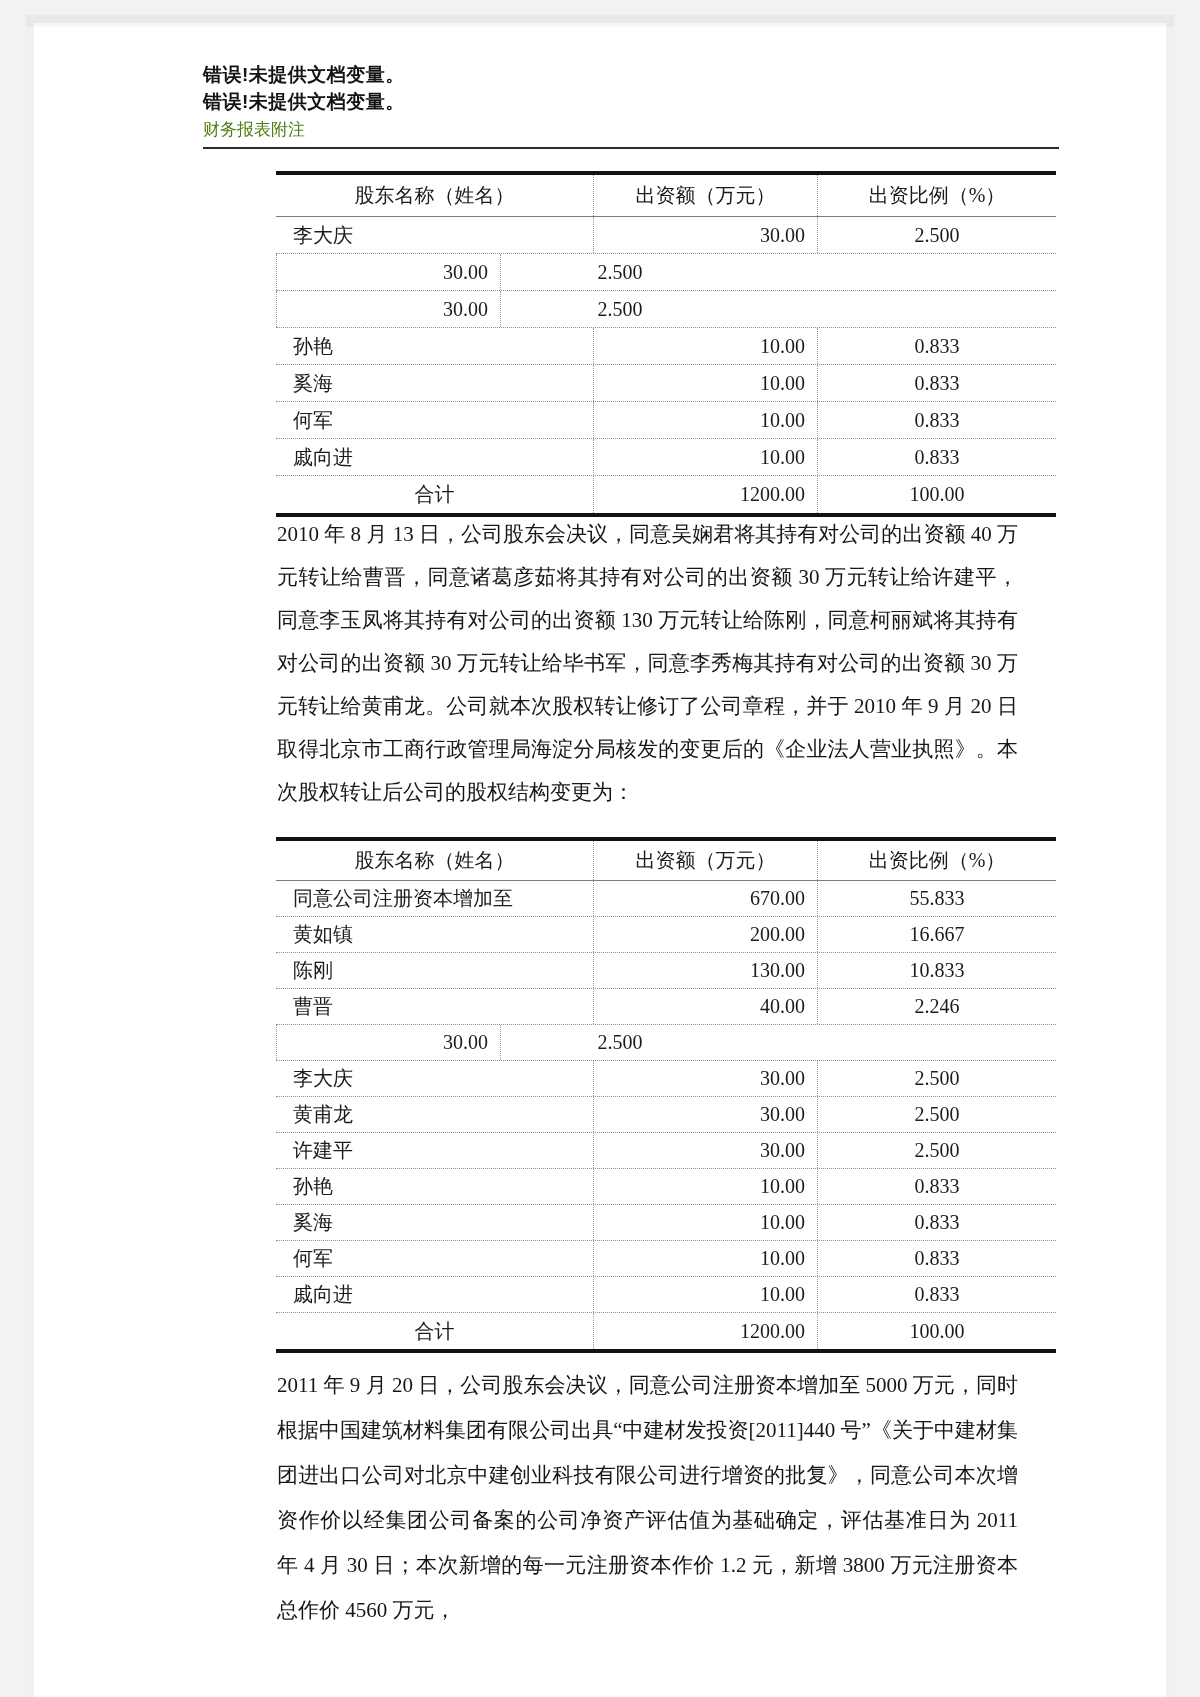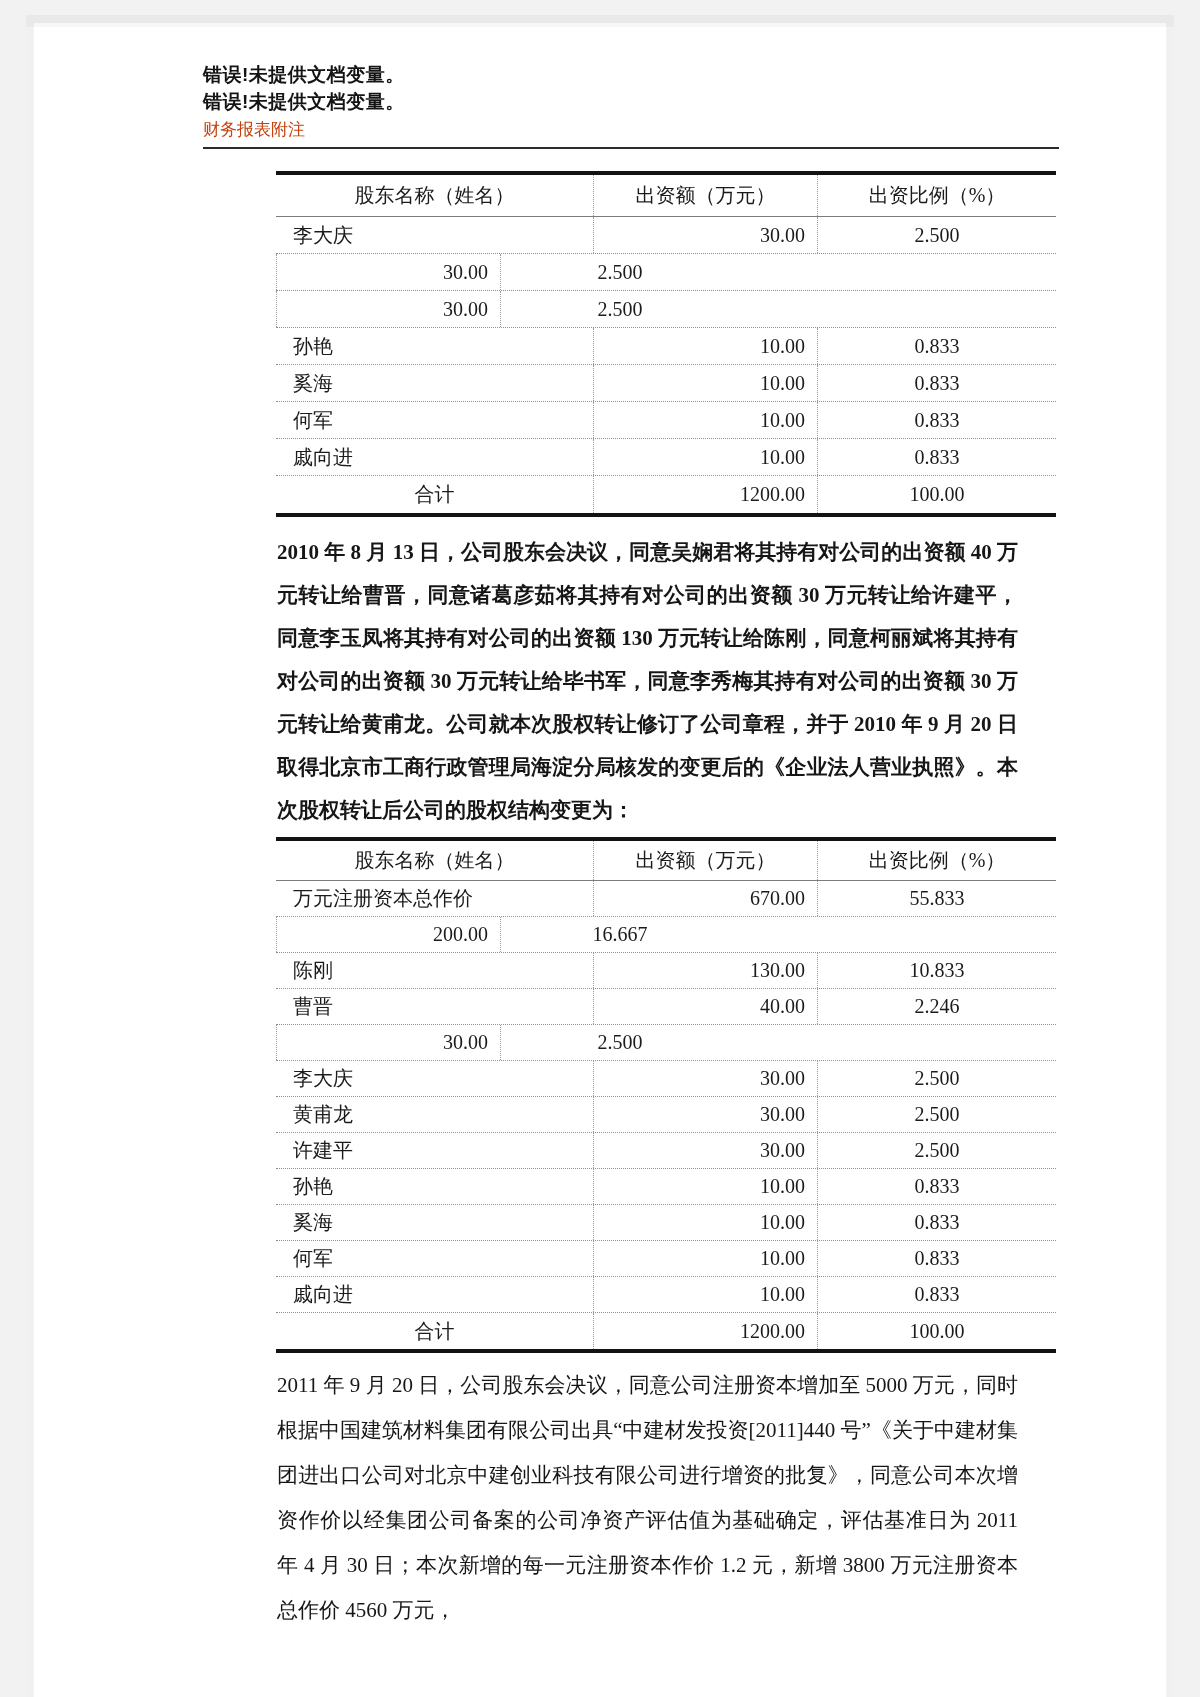--- a/index.html
+++ b/index.html
@@ -23,21 +23,21 @@
     font-size: 19px;
     line-height: 27px;
     color: #141414;
     letter-spacing: 0.5px;
   }
   .sec-title {
     font-family: "Liberation Serif", "DejaVu Serif", serif;
     font-size: 17px;
     line-height: 26px;
     margin-top: 2px;
-    color: #c2410c;
+    color: #4d7c0f;
   }
   .hdr-rule {
     position: absolute;
     left: 177px; top: 132px;
     width: 856px; height: 2px;
     background: #2b2b2b;
   }
 
   
   .tbl {
@@ -69,21 +69,21 @@
   .para {
     position: absolute;
     left: 251px;
     width: 741px;
     font-family: "Liberation Serif", "DejaVu Serif", serif;
     font-size: 21px;
     line-height: 43px;
     text-align: justify;
     color: #161616;
   }
-  #para-0 { top: 516px; font-weight: bold; }
+  #para-0 { top: 498px; }
   #para-1 { top: 1348px; line-height: 45px; }
 </style>
 </head>
 <body>
 
 <div class="page">
 
   <div class="hdr">
     <div class="err-line">错误!未提供文档变量。</div>
     <div class="err-line">错误!未提供文档变量。</div>
@@ -139,25 +139,26 @@
 
   <p class="para" id="para-0">2010 年 8 月 13 日，公司股东会决议，同意吴娴君将其持有对公司的出资额 40 万元转让给曹晋，同意诸葛彦茹将其持有对公司的出资额 30 万元转让给许建平，同意李玉凤将其持有对公司的出资额 130 万元转让给陈刚，同意柯丽斌将其持有对公司的出资额 30 万元转让给毕书军，同意李秀梅其持有对公司的出资额 30 万元转让给黄甫龙。公司就本次股权转让修订了公司章程，并于 2010 年 9 月 20 日取得北京市工商行政管理局海淀分局核发的变更后的《企业法人营业执照》。本次股权转让后公司的股权结构变更为：</p>
 
   <section class="tbl" id="table-1">
       <div class="t-row t-head">
         <div class="t-cell c0">股东名称（姓名）</div>
         <div class="t-cell c1">出资额（万元）</div>
         <div class="t-cell c2">出资比例（%）</div>
       </div>
       <div class="t-row">
-        <div class="t-cell c0">万元注册资本总作价</div>
+        <div class="t-cell c0">同意公司注册资本增加至</div>
         <div class="t-cell c1">670.00</div>
         <div class="t-cell c2">55.833</div>
       </div>
       <div class="t-row">
+        <div class="t-cell c0">黄如镇</div>
         <div class="t-cell c1">200.00</div>
         <div class="t-cell c2">16.667</div>
       </div>
       <div class="t-row">
         <div class="t-cell c0">陈刚</div>
         <div class="t-cell c1">130.00</div>
         <div class="t-cell c2">10.833</div>
       </div>
       <div class="t-row">
         <div class="t-cell c0">曹晋</div>

